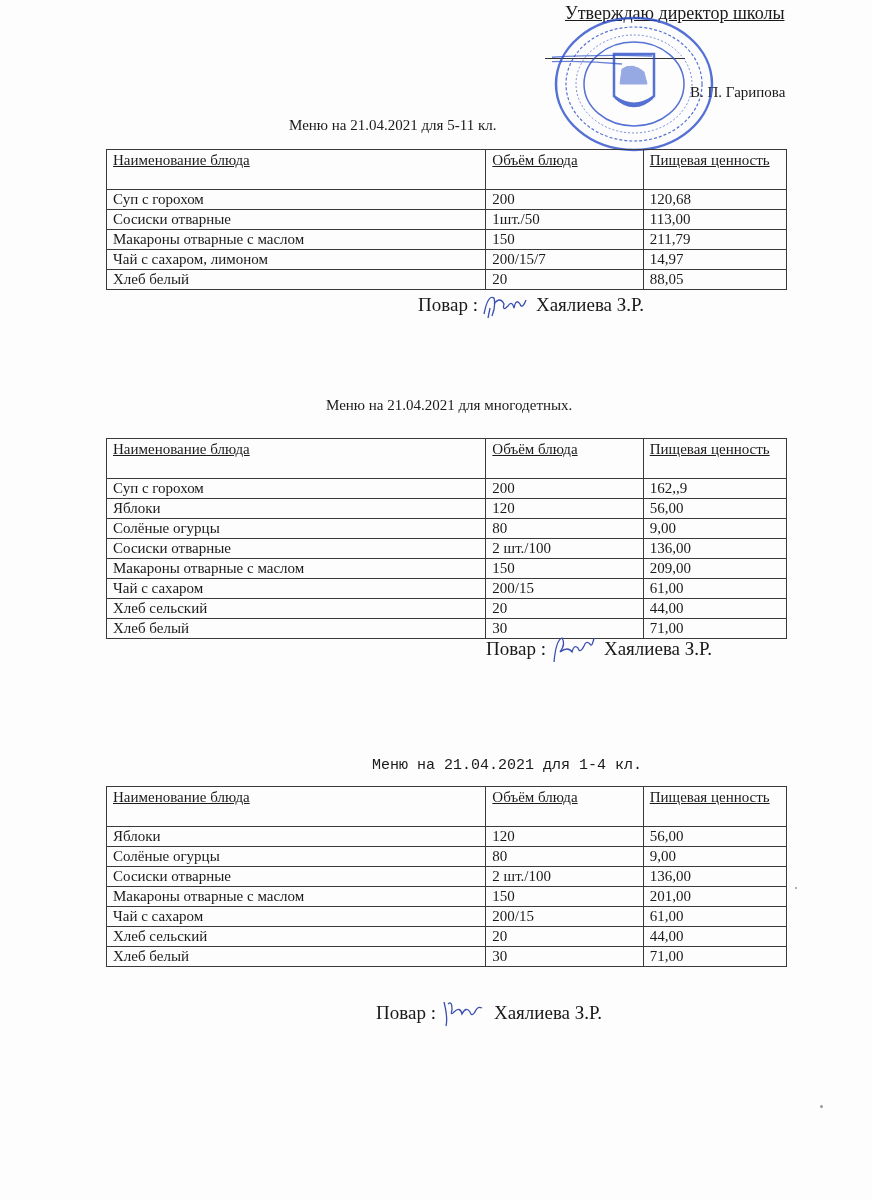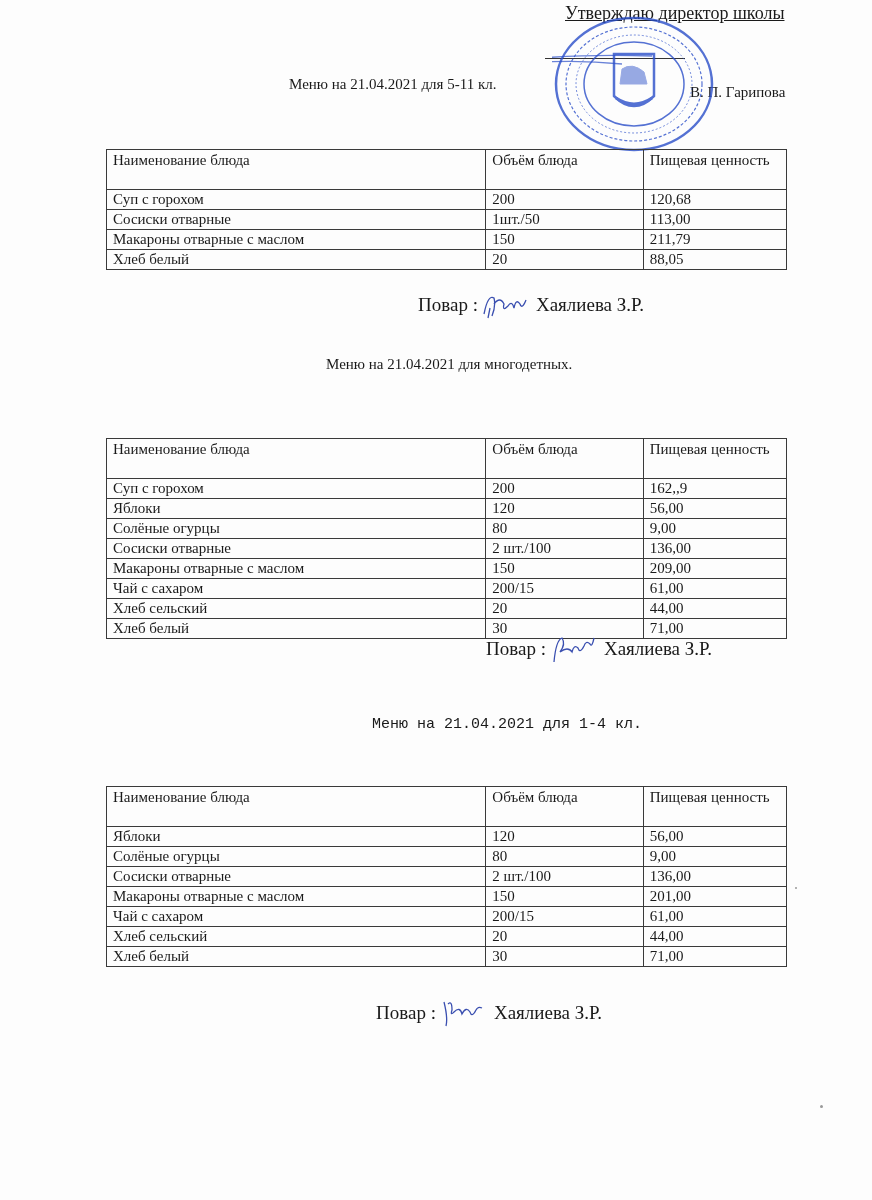--- a/index.html
+++ b/index.html
@@ -34,38 +34,40 @@
       width: 140px; height: 1px;
       background: #333;
     }
     .stamp {
       left: 552px; top: 14px;
       width: 165px; height: 140px;
     }
     .menu-title {
       font-size: 15px;
       white-space: nowrap;
+      margin-top: 41px;
     }
     table.menu {
       position: absolute;
       border-collapse: collapse;
       font-size: 15px;
       left: 106px;
       width: 681px;
     }
     table.menu td {
       border: 1px solid #3a3a3a;
       padding: 0 0 0 6px;
       line-height: 19px;
       vertical-align: top;
       height: 19px;
     }
     table.menu tr.head td {
       height: 38px;
       padding-top: 1px;
+      text-decoration: underline;
     }
     table.menu td.c1 { width: 369px; }
     table.menu td.c2 { width: 149px; }
     table.menu td.c3 { width: 135px; }
     .cook-line {
       font-size: 19px;
       white-space: nowrap;
       display: flex;
       align-items: center;
     }
@@ -116,20 +118,25 @@
     <td>Сосиски отварные</td>
     <td>1шт./50</td>
     <td>113,00</td>
   </tr>
   <tr>
     <td>Макароны отварные с маслом</td>
     <td>150</td>
     <td>211,79</td>
   </tr>
   <tr>
+    <td>Чай с сахаром, лимоном</td>
+    <td>200/15/7</td>
+    <td>14,97</td>
+  </tr>
+  <tr>
     <td>Хлеб белый</td>
     <td>20</td>
     <td>88,05</td>
   </tr>
 </tbody>
   </table>
 <div class="abs cook-line" style="left:418px; top:290px;">
   <span>Повар :</span>
   <svg class="sig" viewBox="0 0 46 30">
     <path d="M2 24 Q6 4 12 8 Q14 16 10 26 M12 14 Q18 6 22 14 Q20 22 26 16 Q30 10 32 18 Q34 8 38 14 Q40 20 44 10 M6 28 L8 18" fill="none" stroke="#3a4fb0" stroke-width="1.3"></path>

